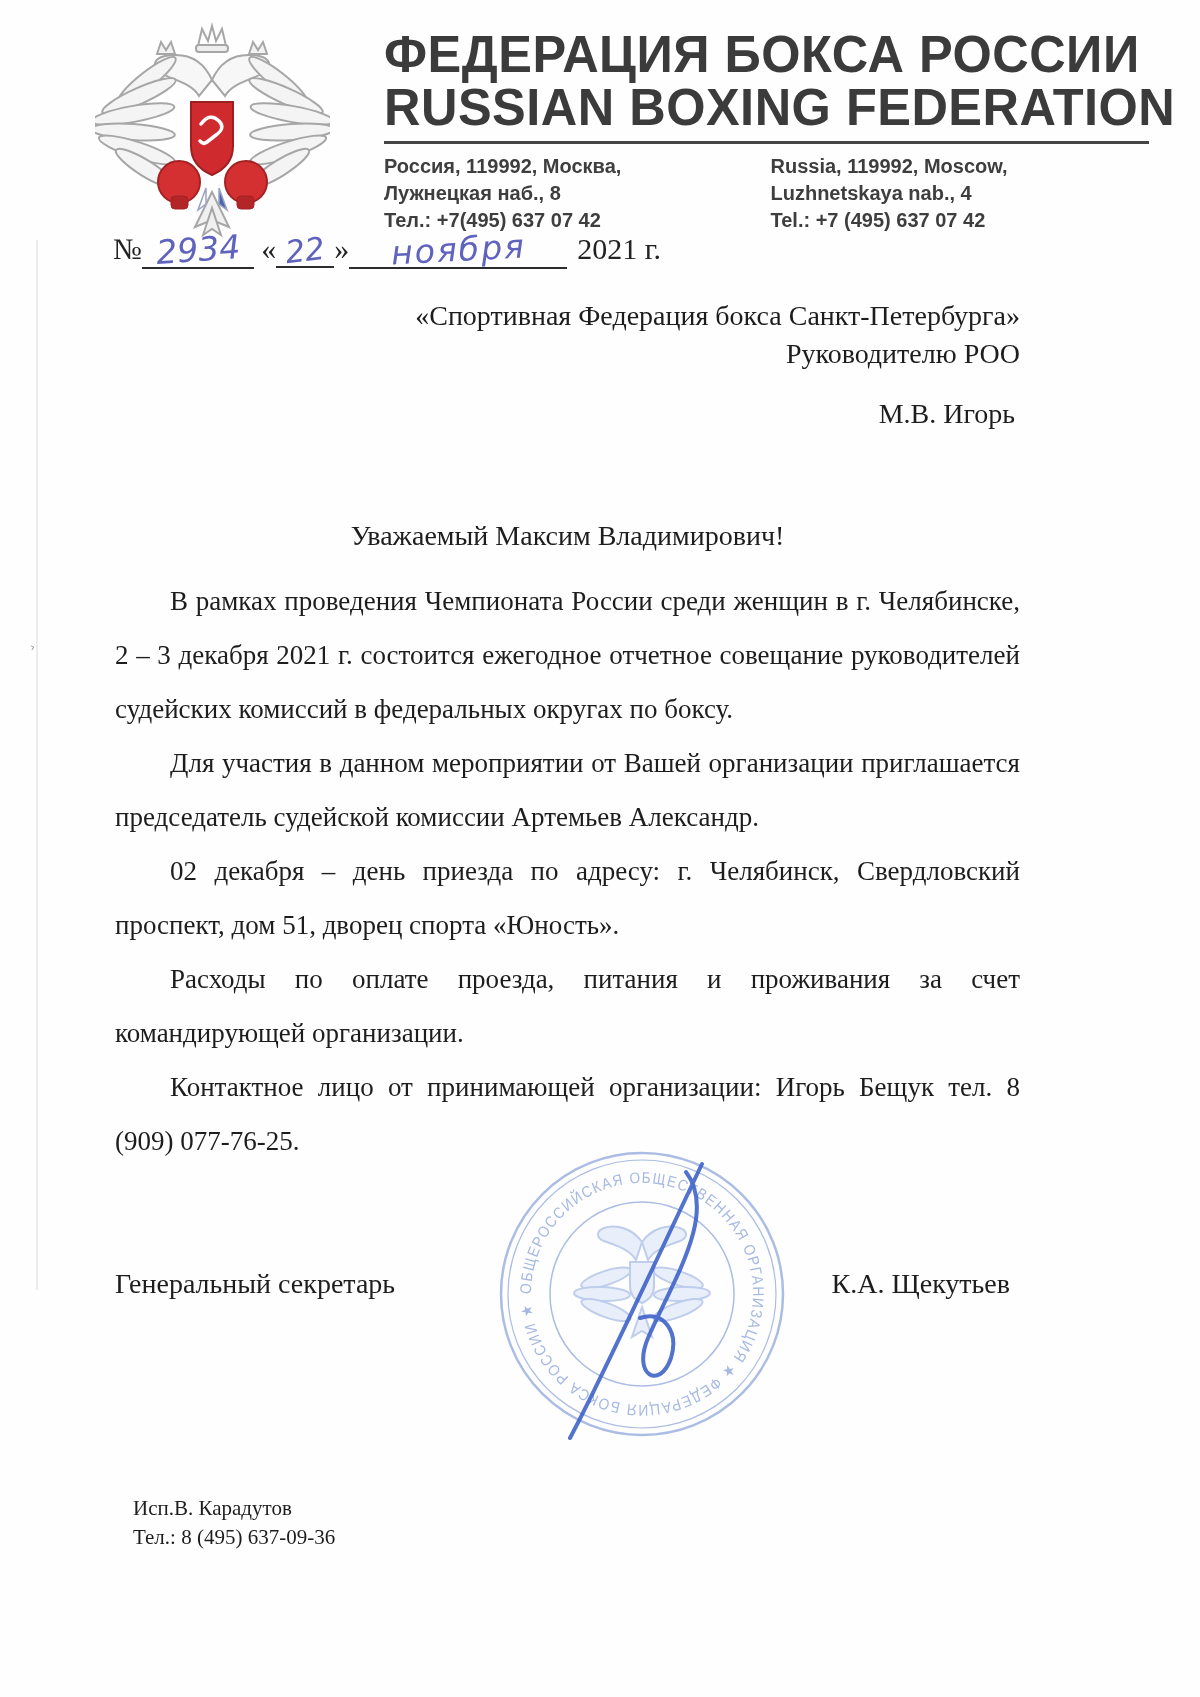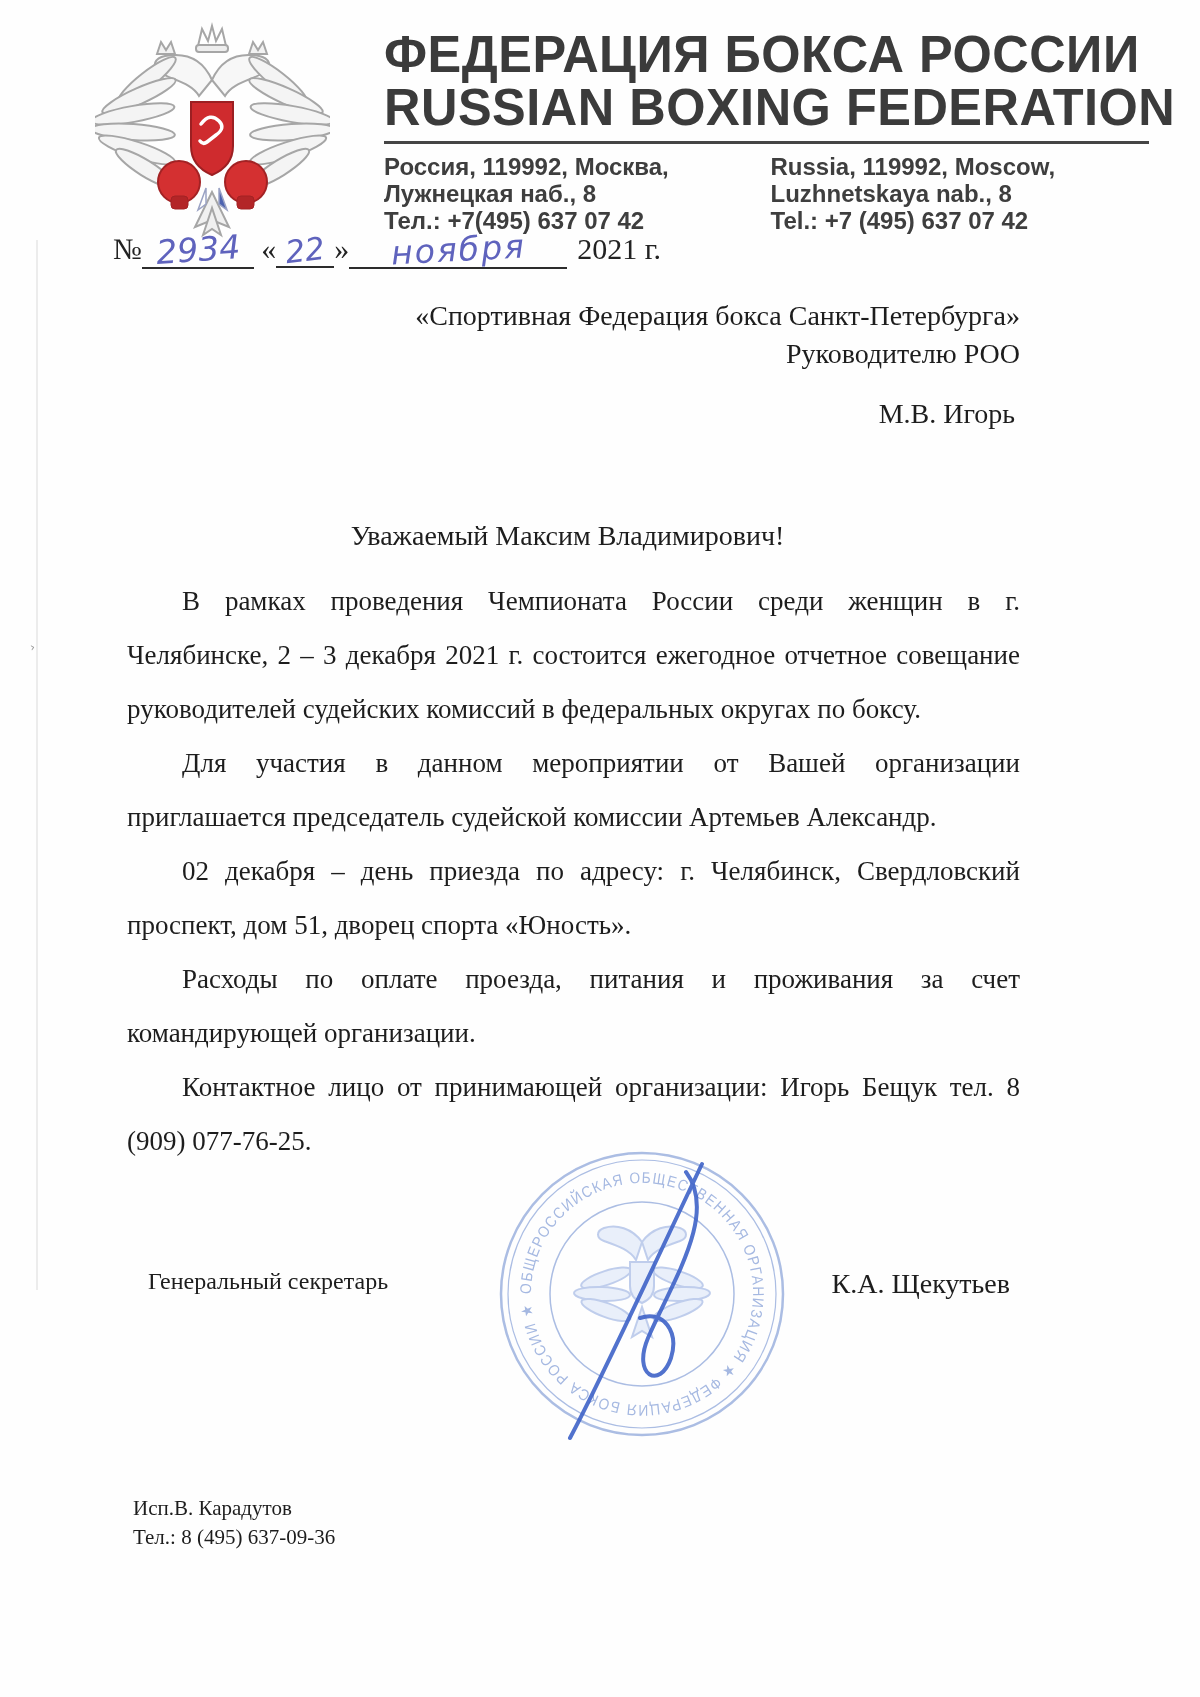--- a/index.html
+++ b/index.html
@@ -21,21 +21,21 @@
 
   
   .logo { position:absolute; left:95px; top:22px; width:235px; height:218px; }
   .masthead { position:absolute; left:363px; top:28px; width:770px;margin-left:21px; }
   .title { font-family:"Liberation Sans",sans-serif; font-weight:700;
     font-size:51px; line-height:53px; letter-spacing:.5px; color:#3b3b3b;
     transform:scaleX(.99); transform-origin:left; white-space:nowrap; }
   .rule { margin-top:7px; border-top:3px solid #454545; width:765px; }
   .addresses { display:flex; margin-top:9px; width:765px;
     font-family:"Liberation Sans",sans-serif; font-weight:700;
-    font-size:24px; line-height:27px; color:#3e3e3e;gap:8px; }
+    font-size:20px; line-height:27px; color:#3e3e3e;gap:8px; }
   .addr-col { width:50%; }
   .addr-col div { white-space:nowrap; }
 
   
   .ref-line { position:absolute; left:113px; top:228px; font-size:30px; color:#222;
     white-space:nowrap; }
   .blank { display:inline-block; border-bottom:2px solid #2c2c2c; text-align:center;
     vertical-align:baseline; }
   .hand { font-family:"DejaVu Sans",sans-serif; font-style:italic;
     color:#5f63bd; display:inline-block; }
@@ -47,24 +47,24 @@
   
   .recipient { position:absolute; right:180px; top:297px; text-align:right;
     font-size:28px; line-height:38px; }
   .recipient-name { position:absolute; right:185px; top:398px; font-size:28px; }
 
   
   .salutation { position:absolute; left:115px; top:520px; width:905px;
     text-align:center; font-size:28px; }
   .body-text { position:absolute; left:115px; top:574px; width:905px;
     font-size:27px; line-height:54px; }
-  .body-text p { text-align:justify; text-indent:55px;margin-left:12px; }
-
-  
-  .sig-title { position:absolute; left:115px; top:1268px; font-size:24px;margin-left:33px; }
+  .body-text p { text-align:justify; text-indent:55px; }
+
+  
+  .sig-title { position:absolute; left:115px; top:1268px; font-size:28px; }
   .sig-name  { position:absolute; right:190px; top:1268px; font-size:28px; }
 
   
   .stamp-wrap { position:absolute; left:490px; top:1142px; width:304px; height:304px; }
   .stamp-svg { filter:blur(.4px); }
 
   
   .footer { position:absolute; left:113px; top:1494px; font-size:21px; line-height:29px;margin-left:20px; }
 </style>
 </head>
@@ -130,21 +130,21 @@
     <div class="title">RUSSIAN BOXING FEDERATION</div>
     <div class="rule"></div>
     <div class="addresses">
       <div class="addr-col">
         <div>Россия, 119992, Москва,</div>
         <div>Лужнецкая наб., 8</div>
         <div>Тел.: +7(495) 637 07 42</div>
       </div>
       <div class="addr-col">
         <div>Russia, 119992, Moscow,</div>
-        <div>Luzhnetskaya nab., 8</div>
+        <div>Luzhnetskaya nab., 4</div>
         <div>Tel.: +7 (495) 637 07 42</div>
       </div>
     </div>
   </div>
 
   <div class="ref-line">
     <span>№</span><span class="blank hand-number"><span class="hand">2934</span></span>
     <span>«</span><span class="blank hand-day"><span class="hand">22</span></span><span>»</span><span class="blank hand-month"><span class="hand">ноября</span></span><span class="ref-year">2021 г.</span>
   </div>
 

